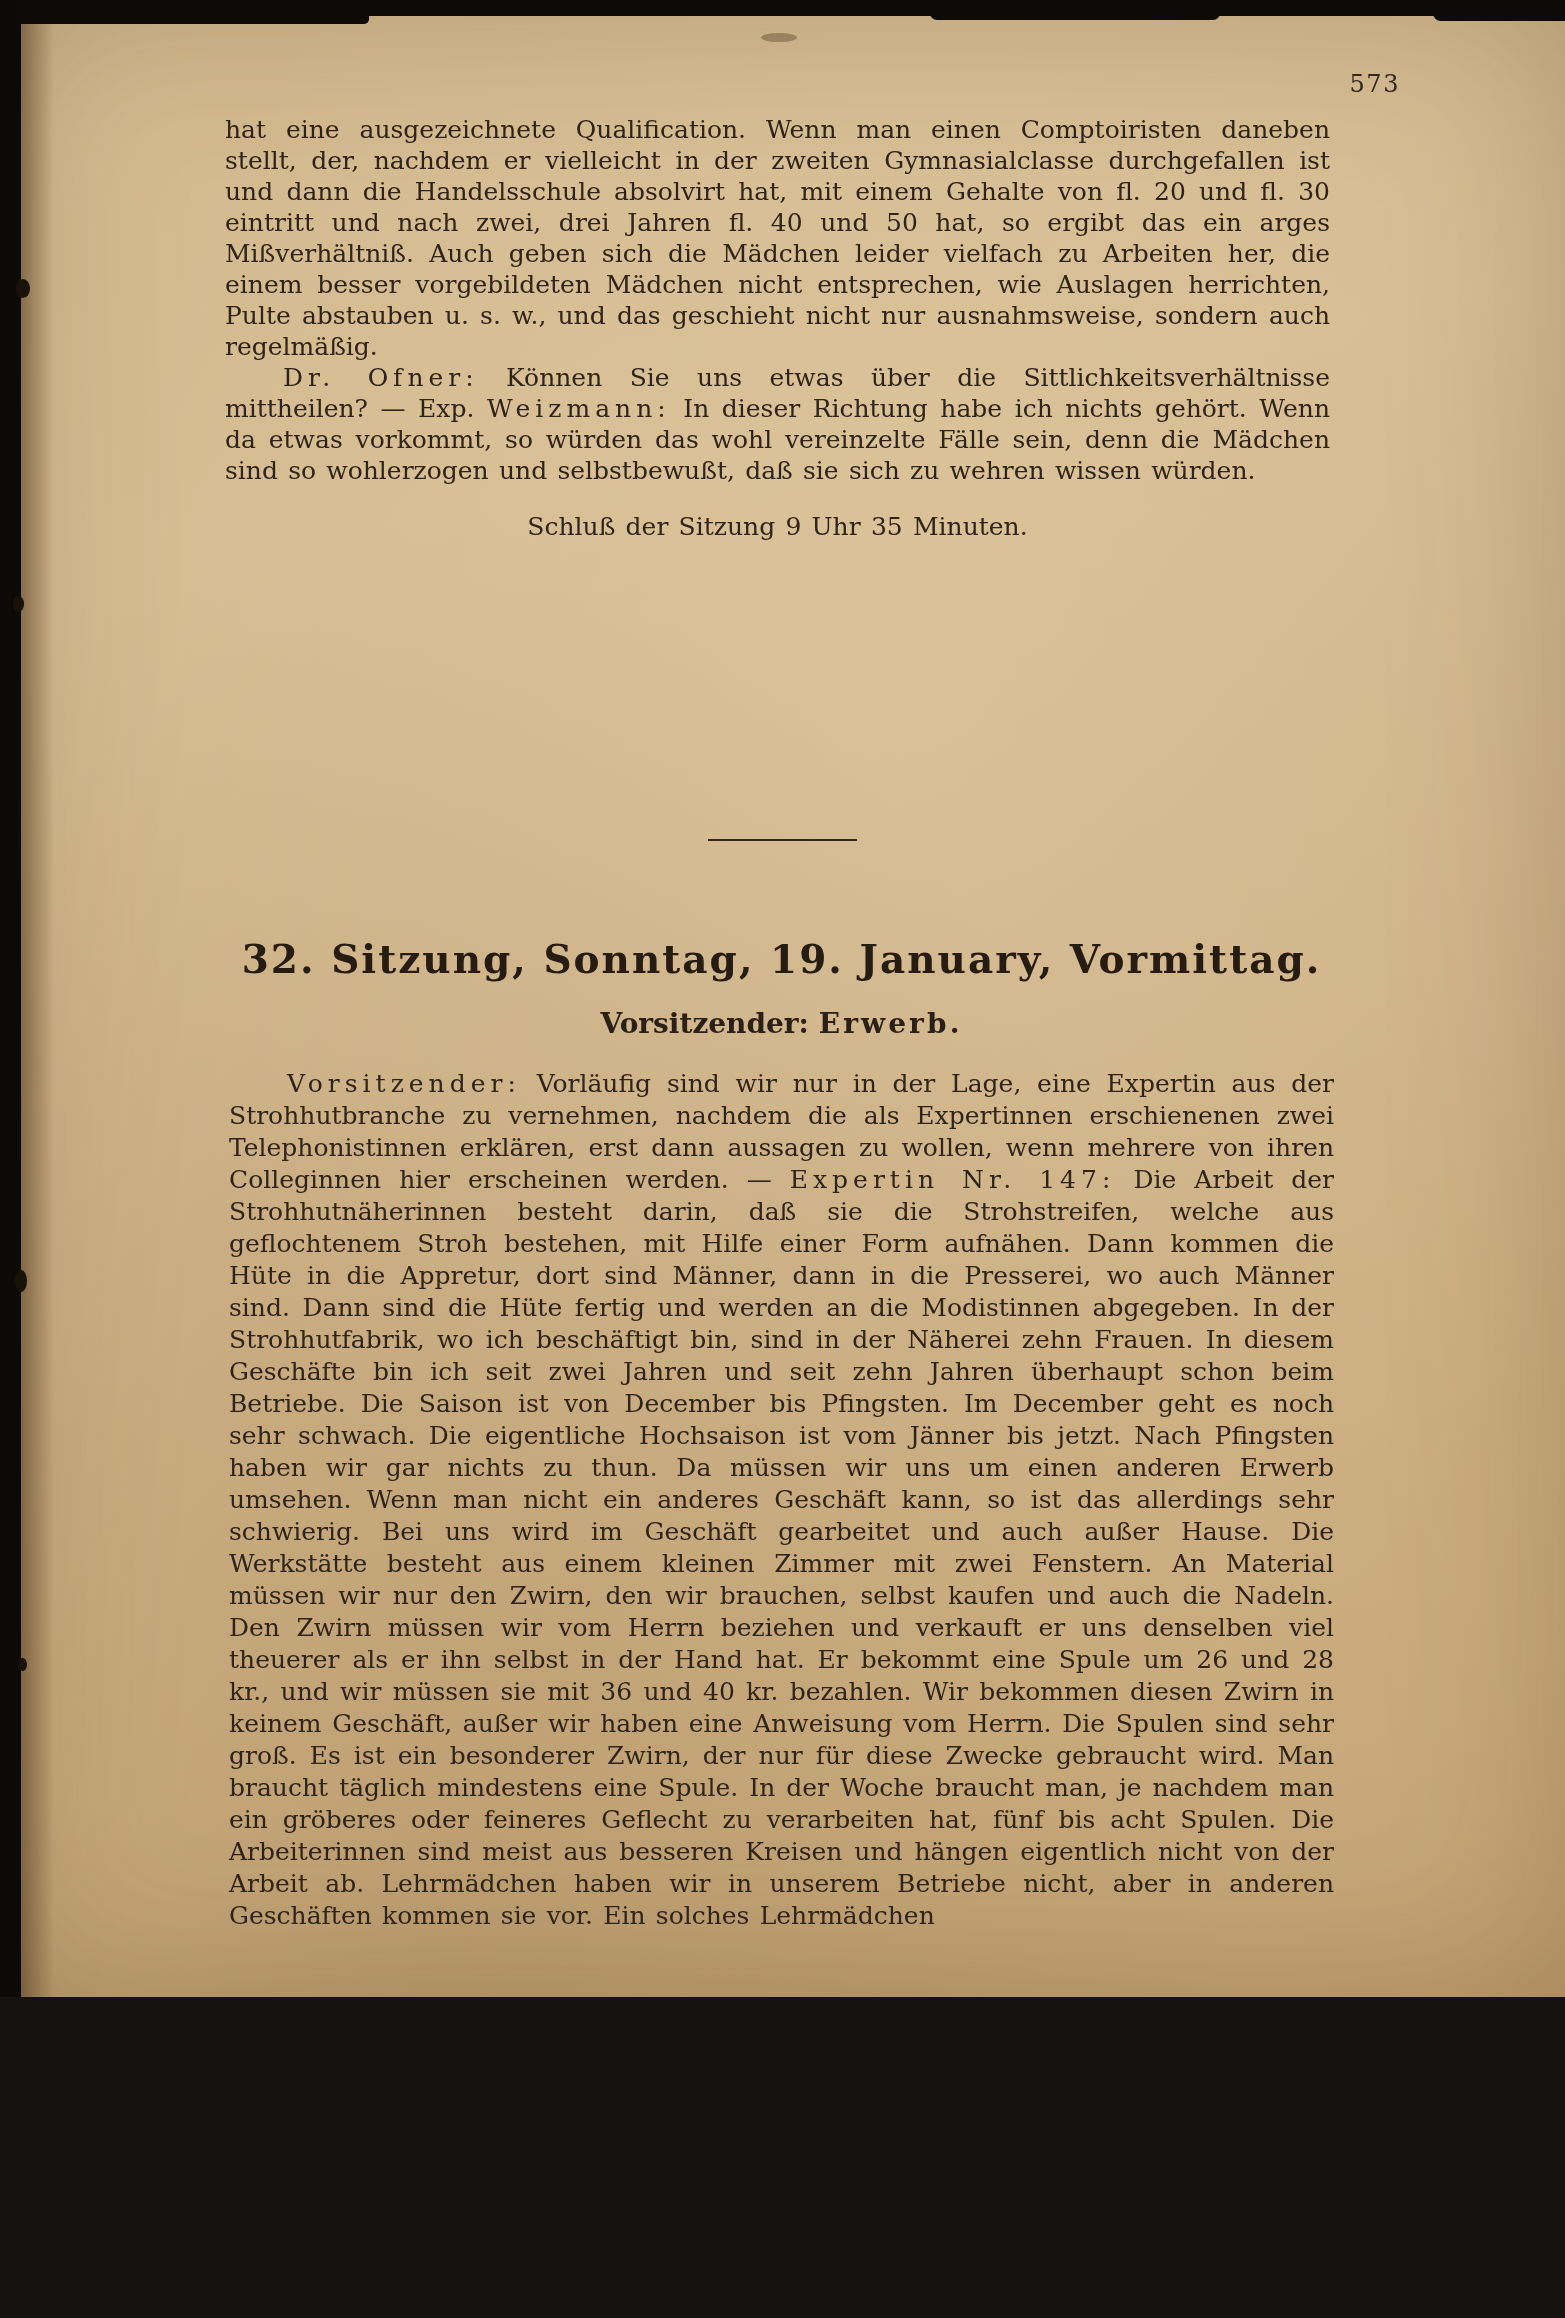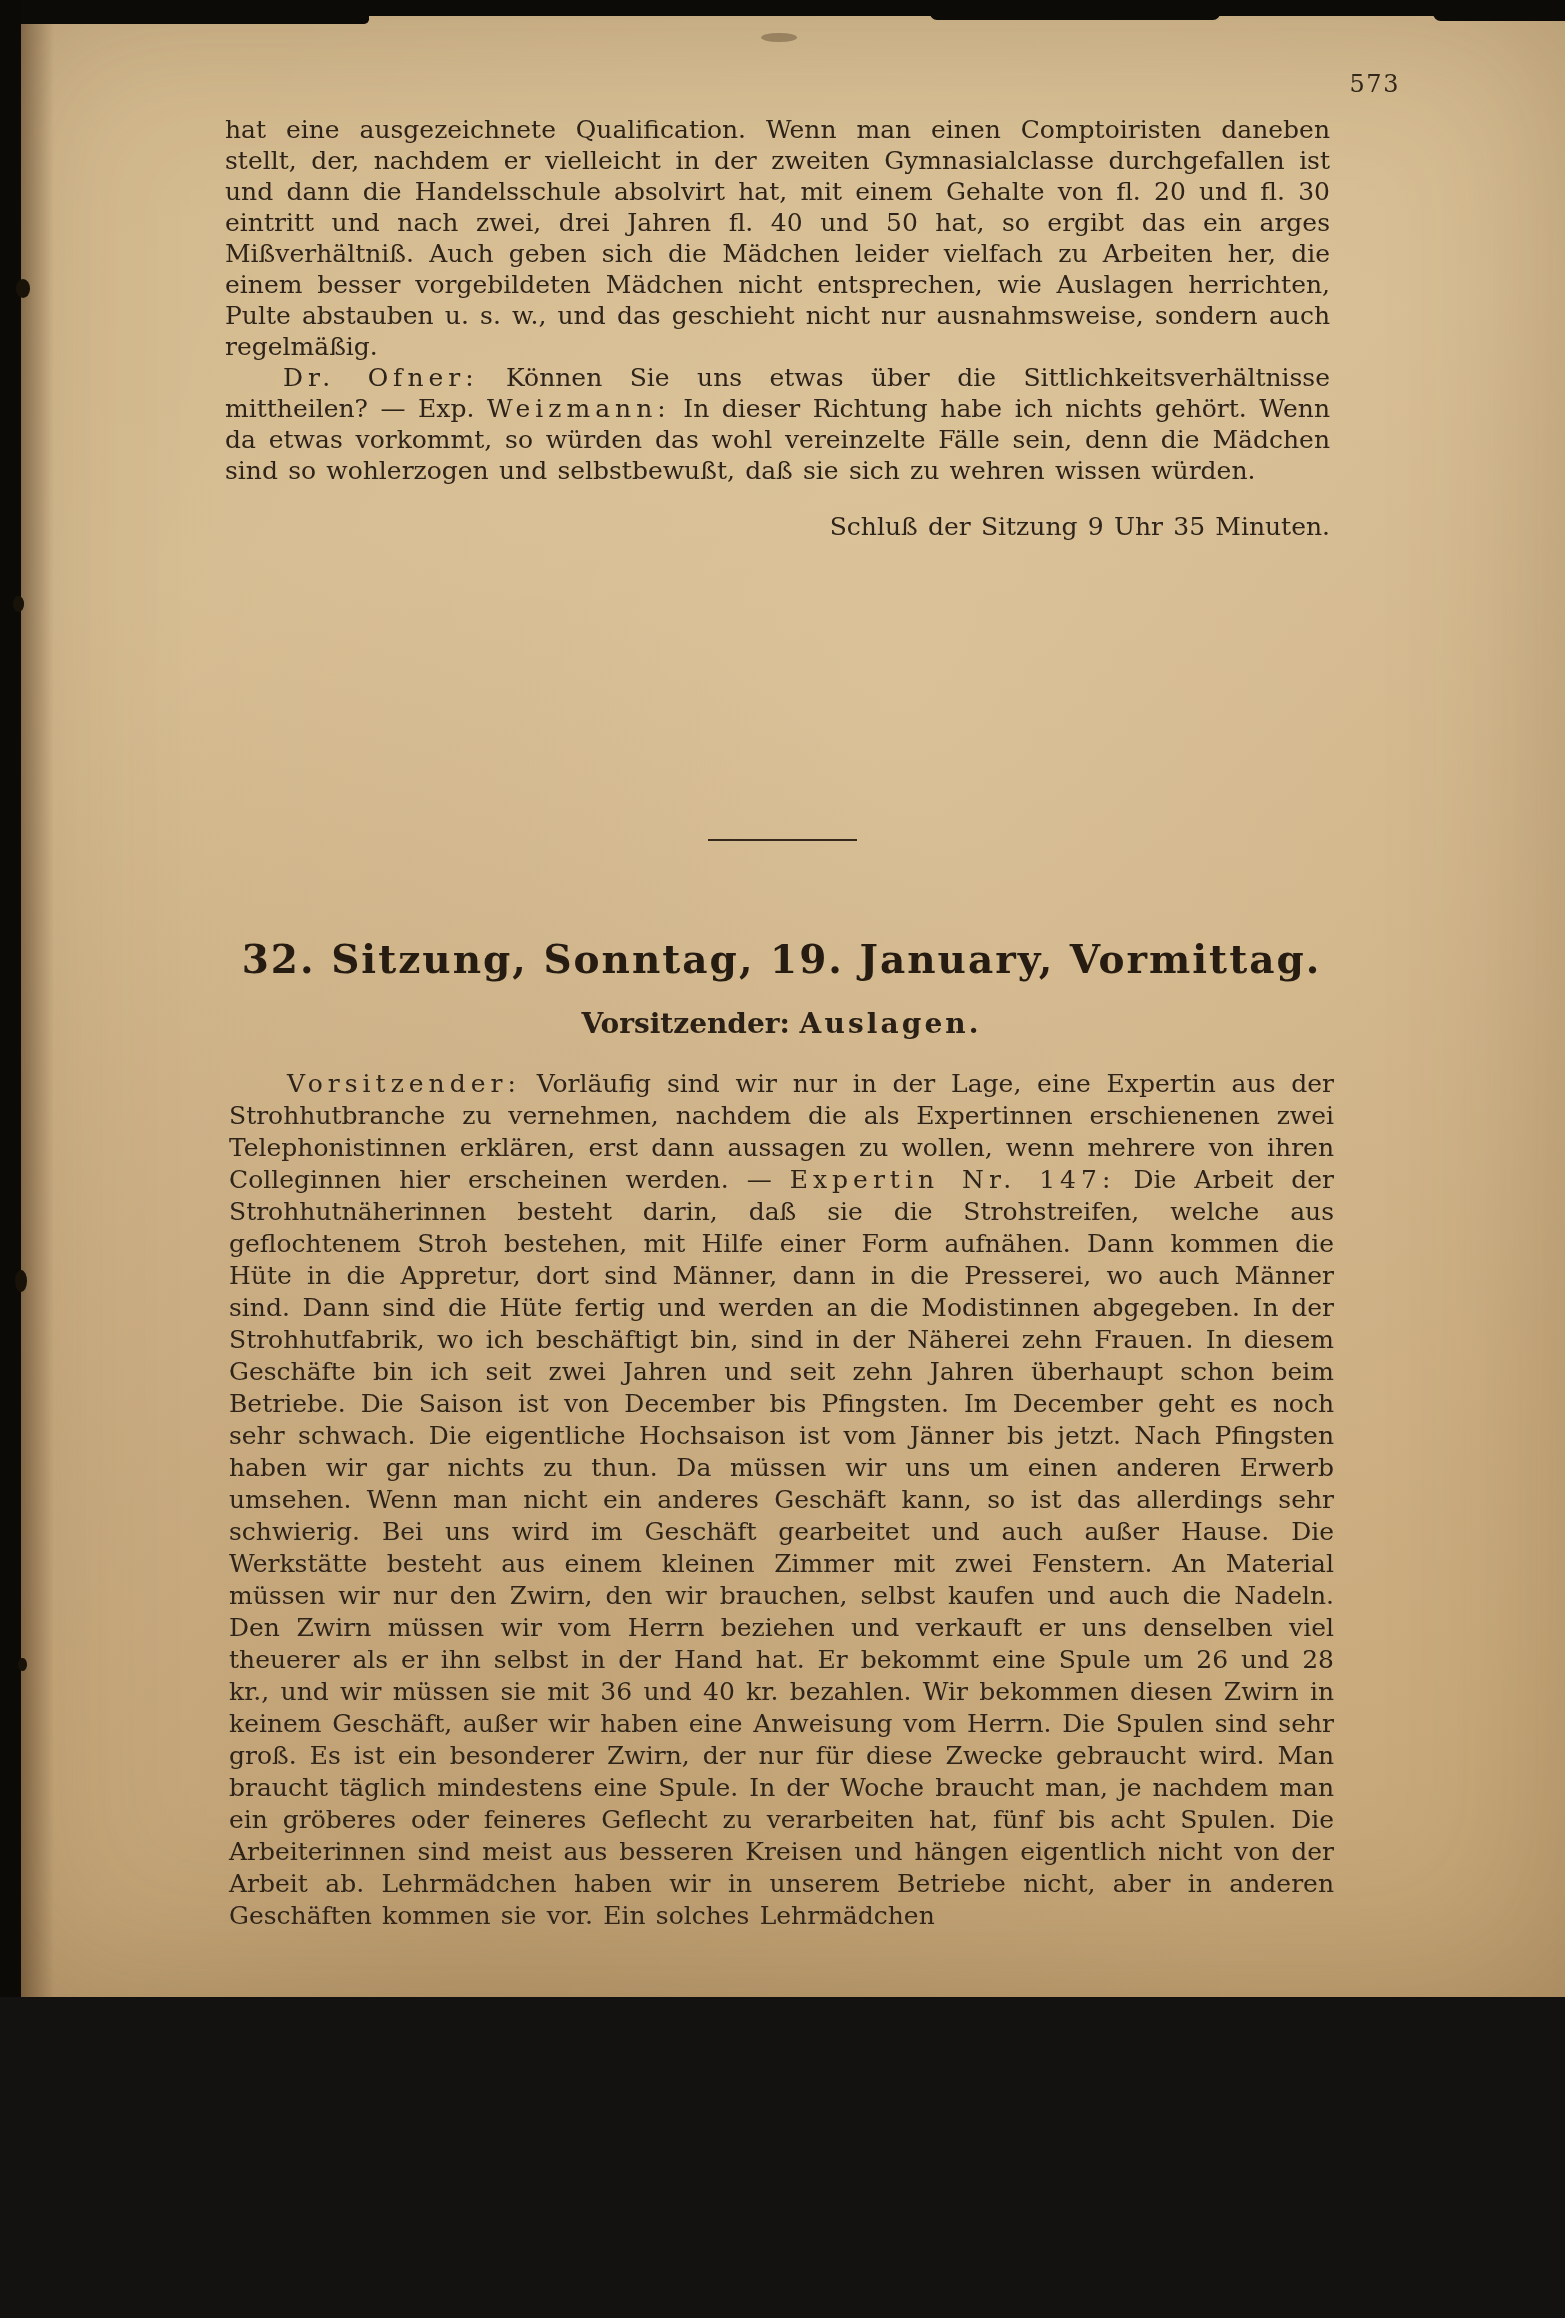--- a/index.html
+++ b/index.html
@@ -49,21 +49,21 @@
   }
   .sec1 { position: absolute; left: 225px; top: 114px; width: 1105px; }
   .sec2 { position: absolute; left: 229px; top: 936px; width: 1105px; }
   .para {
     margin: 0; text-align: justify; text-justify: inter-word;
     font-size: 25px; line-height: 31px; word-spacing: 2.3px;
     hyphens: auto; -webkit-hyphens: auto;
   }
   .indent { text-indent: 58px; }
   .sperr { letter-spacing: 0.2em; }
-  .closing { margin: 25px 0 0; text-align: right; text-indent: 0; font-size: 25px; }
+  .closing { margin: 25px 0 0; text-align: center; text-indent: 0; font-size: 25px; }
 
   .divider {
     position: absolute; top: 839px; left: 708px; width: 149px;
     border: none; border-top: 2.3px solid #34281c; margin: 0; z-index: 3;
   }
 
   .heading {
     margin: 0; text-align: center;
     font-size: 39px; line-height: 47px; font-weight: bold;
     letter-spacing: 2px; color: #261c12;
@@ -98,17 +98,17 @@
     <p class="para">hat eine ausgezeichnete Qualification. Wenn man einen Comptoiristen daneben stellt, der, nachdem er vielleicht in der zweiten Gymnasialclasse durchgefallen ist und dann die Handelsschule absolvirt hat, mit einem Gehalte von fl. 20 und fl. 30 eintritt und nach zwei, drei Jahren fl. 40 und 50 hat, so ergibt das ein arges Mißverhältniß. Auch geben sich die Mädchen leider vielfach zu Arbeiten her, die einem besser vorgebildeten Mädchen nicht entsprechen, wie Auslagen herrichten, Pulte abstauben u. s. w., und das geschieht nicht nur ausnahmsweise, sondern auch regelmäßig.</p>
     <p class="para indent"><span class="sperr">Dr. Ofner:</span><span> Können Sie uns etwas über die Sittlichkeitsverhältnisse mittheilen? — Exp. </span><span class="sperr">Weizmann:</span><span> In dieser Richtung habe ich nichts gehört. Wenn da etwas vorkommt, so würden das wohl vereinzelte Fälle sein, denn die Mädchen sind so wohlerzogen und selbstbewußt, daß sie sich zu wehren wissen würden.</span></p>
     <p class="para closing">Schluß der Sitzung 9 Uhr 35 Minuten.</p>
   </div>
 
   <hr class="divider">
 
   <div class="sec2">
     <h1 class="heading">32. Sitzung, Sonntag, 19. January, Vormittag.</h1>
     <p class="chair"><span>Vorsitzender:</span>
-      <span class="name">Auslagen.</span></p>
+      <span class="name">Erwerb.</span></p>
     <p class="para indent testimony"><span class="sperr">Vorsitzender:</span><span> Vorläufig sind wir nur in der Lage, eine Expertin aus der Strohhutbranche zu vernehmen, nachdem die als Expertinnen erschienenen zwei Telephonistinnen erklären, erst dann aussagen zu wollen, wenn mehrere von ihren Colleginnen hier erscheinen werden. — </span><span class="sperr">Expertin Nr. 147:</span><span> Die Arbeit der Strohhutnäherinnen besteht darin, daß sie die Strohstreifen, welche aus geflochtenem Stroh bestehen, mit Hilfe einer Form aufnähen. Dann kommen die Hüte in die Appretur, dort sind Männer, dann in die Presserei, wo auch Männer sind. Dann sind die Hüte fertig und werden an die Modistinnen abgegeben. In der Strohhutfabrik, wo ich beschäftigt bin, sind in der Näherei zehn Frauen. In diesem Geschäfte bin ich seit zwei Jahren und seit zehn Jahren überhaupt schon beim Betriebe. Die Saison ist von December bis Pfingsten. Im December geht es noch sehr schwach. Die eigentliche Hochsaison ist vom Jänner bis jetzt. Nach Pfingsten haben wir gar nichts zu thun. Da müssen wir uns um einen anderen Erwerb umsehen. Wenn man nicht ein anderes Geschäft kann, so ist das allerdings sehr schwierig. Bei uns wird im Geschäft gearbeitet und auch außer Hause. Die Werkstätte besteht aus einem kleinen Zimmer mit zwei Fenstern. An Material müssen wir nur den Zwirn, den wir brauchen, selbst kaufen und auch die Nadeln. Den Zwirn müssen wir vom Herrn beziehen und verkauft er uns denselben viel theuerer als er ihn selbst in der Hand hat. Er bekommt eine Spule um 26 und 28 kr., und wir müssen sie mit 36 und 40 kr. bezahlen. Wir bekommen diesen Zwirn in keinem Geschäft, außer wir haben eine Anweisung vom Herrn. Die Spulen sind sehr groß. Es ist ein besonderer Zwirn, der nur für diese Zwecke gebraucht wird. Man braucht täglich mindestens eine Spule. In der Woche braucht man, je nachdem man ein gröberes oder feineres Geflecht zu verarbeiten hat, fünf bis acht Spulen. Die Arbeiterinnen sind meist aus besseren Kreisen und hängen eigentlich nicht von der Arbeit ab. Lehrmädchen haben wir in unserem Betriebe nicht, aber in anderen Geschäften kommen sie vor. Ein solches Lehrmädchen</span></p>
   </div>
 </div>
 
 
 </body></html>

